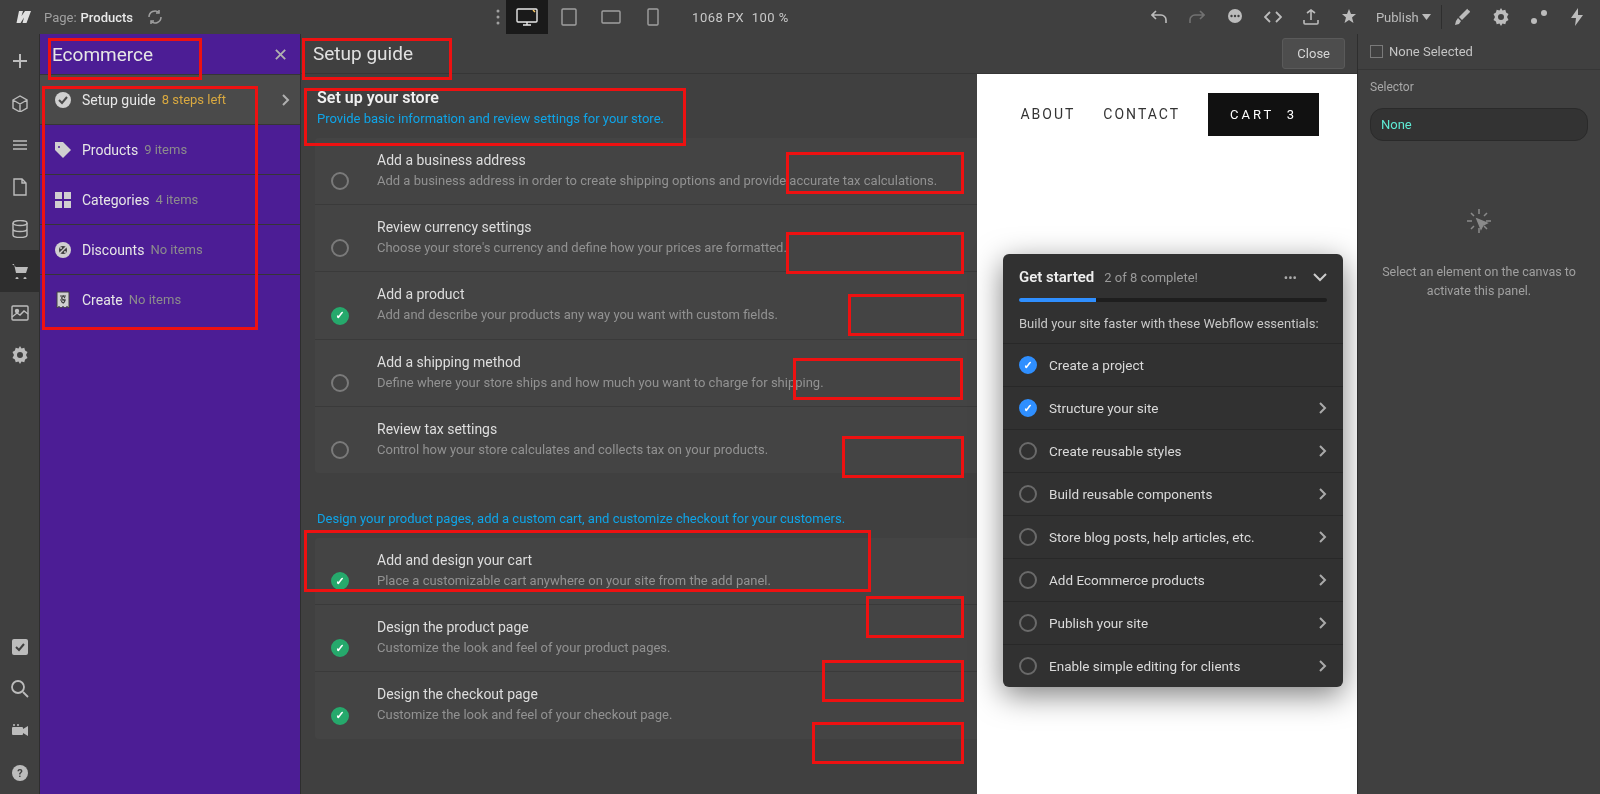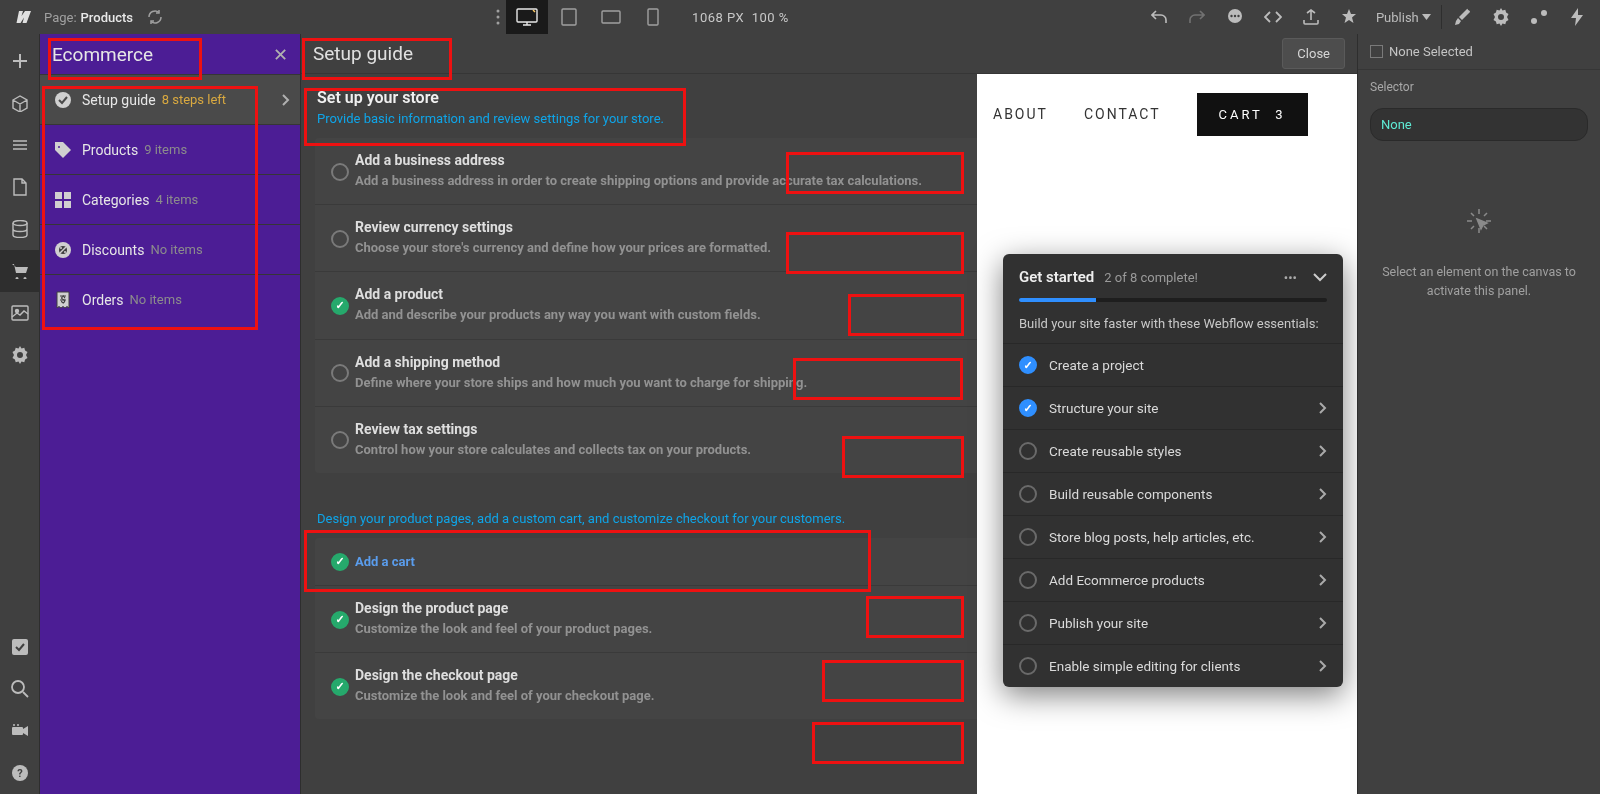--- a/index.html
+++ b/index.html
@@ -42,32 +42,32 @@
 
 .centercol { flex:1; background:#404040; display:flex; flex-direction:column; position:relative; overflow:hidden;}
 .guide-header { height:40px; display:flex; align-items:center; justify-content:space-between; padding:0 12px; border-bottom:1px solid #363636;}
 .guide-title { font-size:19px; color:#e0e0e0; }
 .close-btn { background:#4d4d4d; border:1px solid #5a5a5a; color:#d6d6d6; padding:7px 14px; border-radius:3px; font-size:13px; }
 .guide-body { flex:1; overflow-y:auto; padding:0; }
 .section-head { padding:14px 16px 12px; }
 .section-title { font-size:16px; color:#f0f0f0; font-weight:600; margin-bottom:4px;}
 .section-desc { font-size:13px; color:#0ea5e9; }
 .task-list { margin:0 14px 24px; background:#444; border-radius:4px; overflow:hidden;}
-.task-item { display:flex; align-items:center; padding:14px 16px; border-bottom:1px solid #3a3a3a; gap:6px;font-weight:bold; }
+.task-item { display:flex; align-items:flex-end; padding:14px 16px; border-bottom:1px solid #3a3a3a; gap:28px; }
 .task-item:last-child { border-bottom:none;}
 .task-radio { width:18px; height:18px; border:2px solid #7a7a7a; border-radius:50%; flex-shrink:0; margin-top:1px;}
 .task-radio.done { background:#26a96c; border-color:#26a96c; display:flex; align-items:center; justify-content:center;}
 .task-radio.done::after { content:"✓"; color:#fff; font-size:11px; font-weight:bold;}
 .task-text { flex:1; }
 .task-label { color:#dedede; font-size:14px; margin-bottom:4px; }
 .task-desc { color:#929292; font-size:13px; line-height:1.4;}
 .task-link { color:#5a9ded; font-size:13px; white-space:nowrap; align-self:center; }
 
 .canvas-preview { position:absolute; top:40px; right:0; width:380px; height:720px; background:#fff; color:#222; font-family:Georgia,serif; }
-.canvas-nav { height:80px; display:flex; align-items:center; justify-content:flex-start; padding:0 16px; gap:36px; font-size:14px; letter-spacing:2px; }
+.canvas-nav { height:80px; display:flex; align-items:center; justify-content:flex-end; padding:0 38px; gap:28px; font-size:14px; letter-spacing:2px; }
 .canvas-nav a { color:#333; }
 .cart-btn { background:#111; color:#fff; padding:14px 22px; letter-spacing:3px; font-size:13px;}
 
 .get-started-card { position:absolute; top:220px; right:14px; width:340px; background:#313131; border-radius:6px; box-shadow:0 8px 30px rgba(0,0,0,0.5); padding:0; color:#d6d6d6; font-family:-apple-system,sans-serif;}
 .gs-header { display:flex; align-items:center; padding:14px 16px 8px; gap:10px;}
 .gs-title { font-size:15px; font-weight:600; color:#eee;}
 .gs-sub { color:#9a9a9a; font-size:13px; flex:1;}
 .gs-header .dots { color:#aaa; margin-right:6px;}
 .gs-header .chev { color:#ccc; }
 .gs-progress { height:4px; background:#1e1e1e; margin:4px 16px 10px; border-radius:2px; overflow:hidden;}
@@ -340,21 +340,21 @@
     <span class="nav-label">Discounts</span>
     <span class="nav-meta ">No items</span>
     </div>
         <div class="nav-item">
           <span class="nav-icon">
             <svg width="16" height="18" viewBox="0 0 16 18" fill="currentColor">
               <path d="M2 1h12v16l-2-1.5L10 17l-2-1.5L6 17l-2-1.5L2 17zM5 5h6M5 9h6" stroke="#404040" stroke-width="1"></path>
               <text x="8" y="12" text-anchor="middle" font-size="9" fill="#404040" font-weight="bold">$</text>
             </svg>
           </span>
-    <span class="nav-label">Orders</span>
+    <span class="nav-label">Create</span>
     <span class="nav-meta ">No items</span>
     </div>
       </div>
   </div>
 
   <div class="centercol">
     <div class="guide-header">
       <span class="guide-title">Setup guide</span>
       <button class="close-btn">Close</button>
     </div>
@@ -404,20 +404,24 @@
       </div>
       <a class="task-link">Review settings</a>
           </div>
         </div>
         <div class="section-head">
   <div class="section-desc">Design your product pages, add a custom cart, and customize checkout for your customers.</div>
         </div>
         <div class="task-list">
           <div class="task-item">
             <span class="task-radio done"></span>
+      <div class="task-text">
+        <div class="task-label">Add and design your cart</div>
+        <div class="task-desc">Place a customizable cart anywhere on your site from the add panel.</div>
+      </div>
       <a class="task-link">Add a cart</a>
           </div>
           <div class="task-item">
             <span class="task-radio done"></span>
       <div class="task-text">
         <div class="task-label">Design the product page</div>
         <div class="task-desc">Customize the look and feel of your product pages.</div>
       </div>
       <a class="task-link">Go to product page</a>
           </div>

